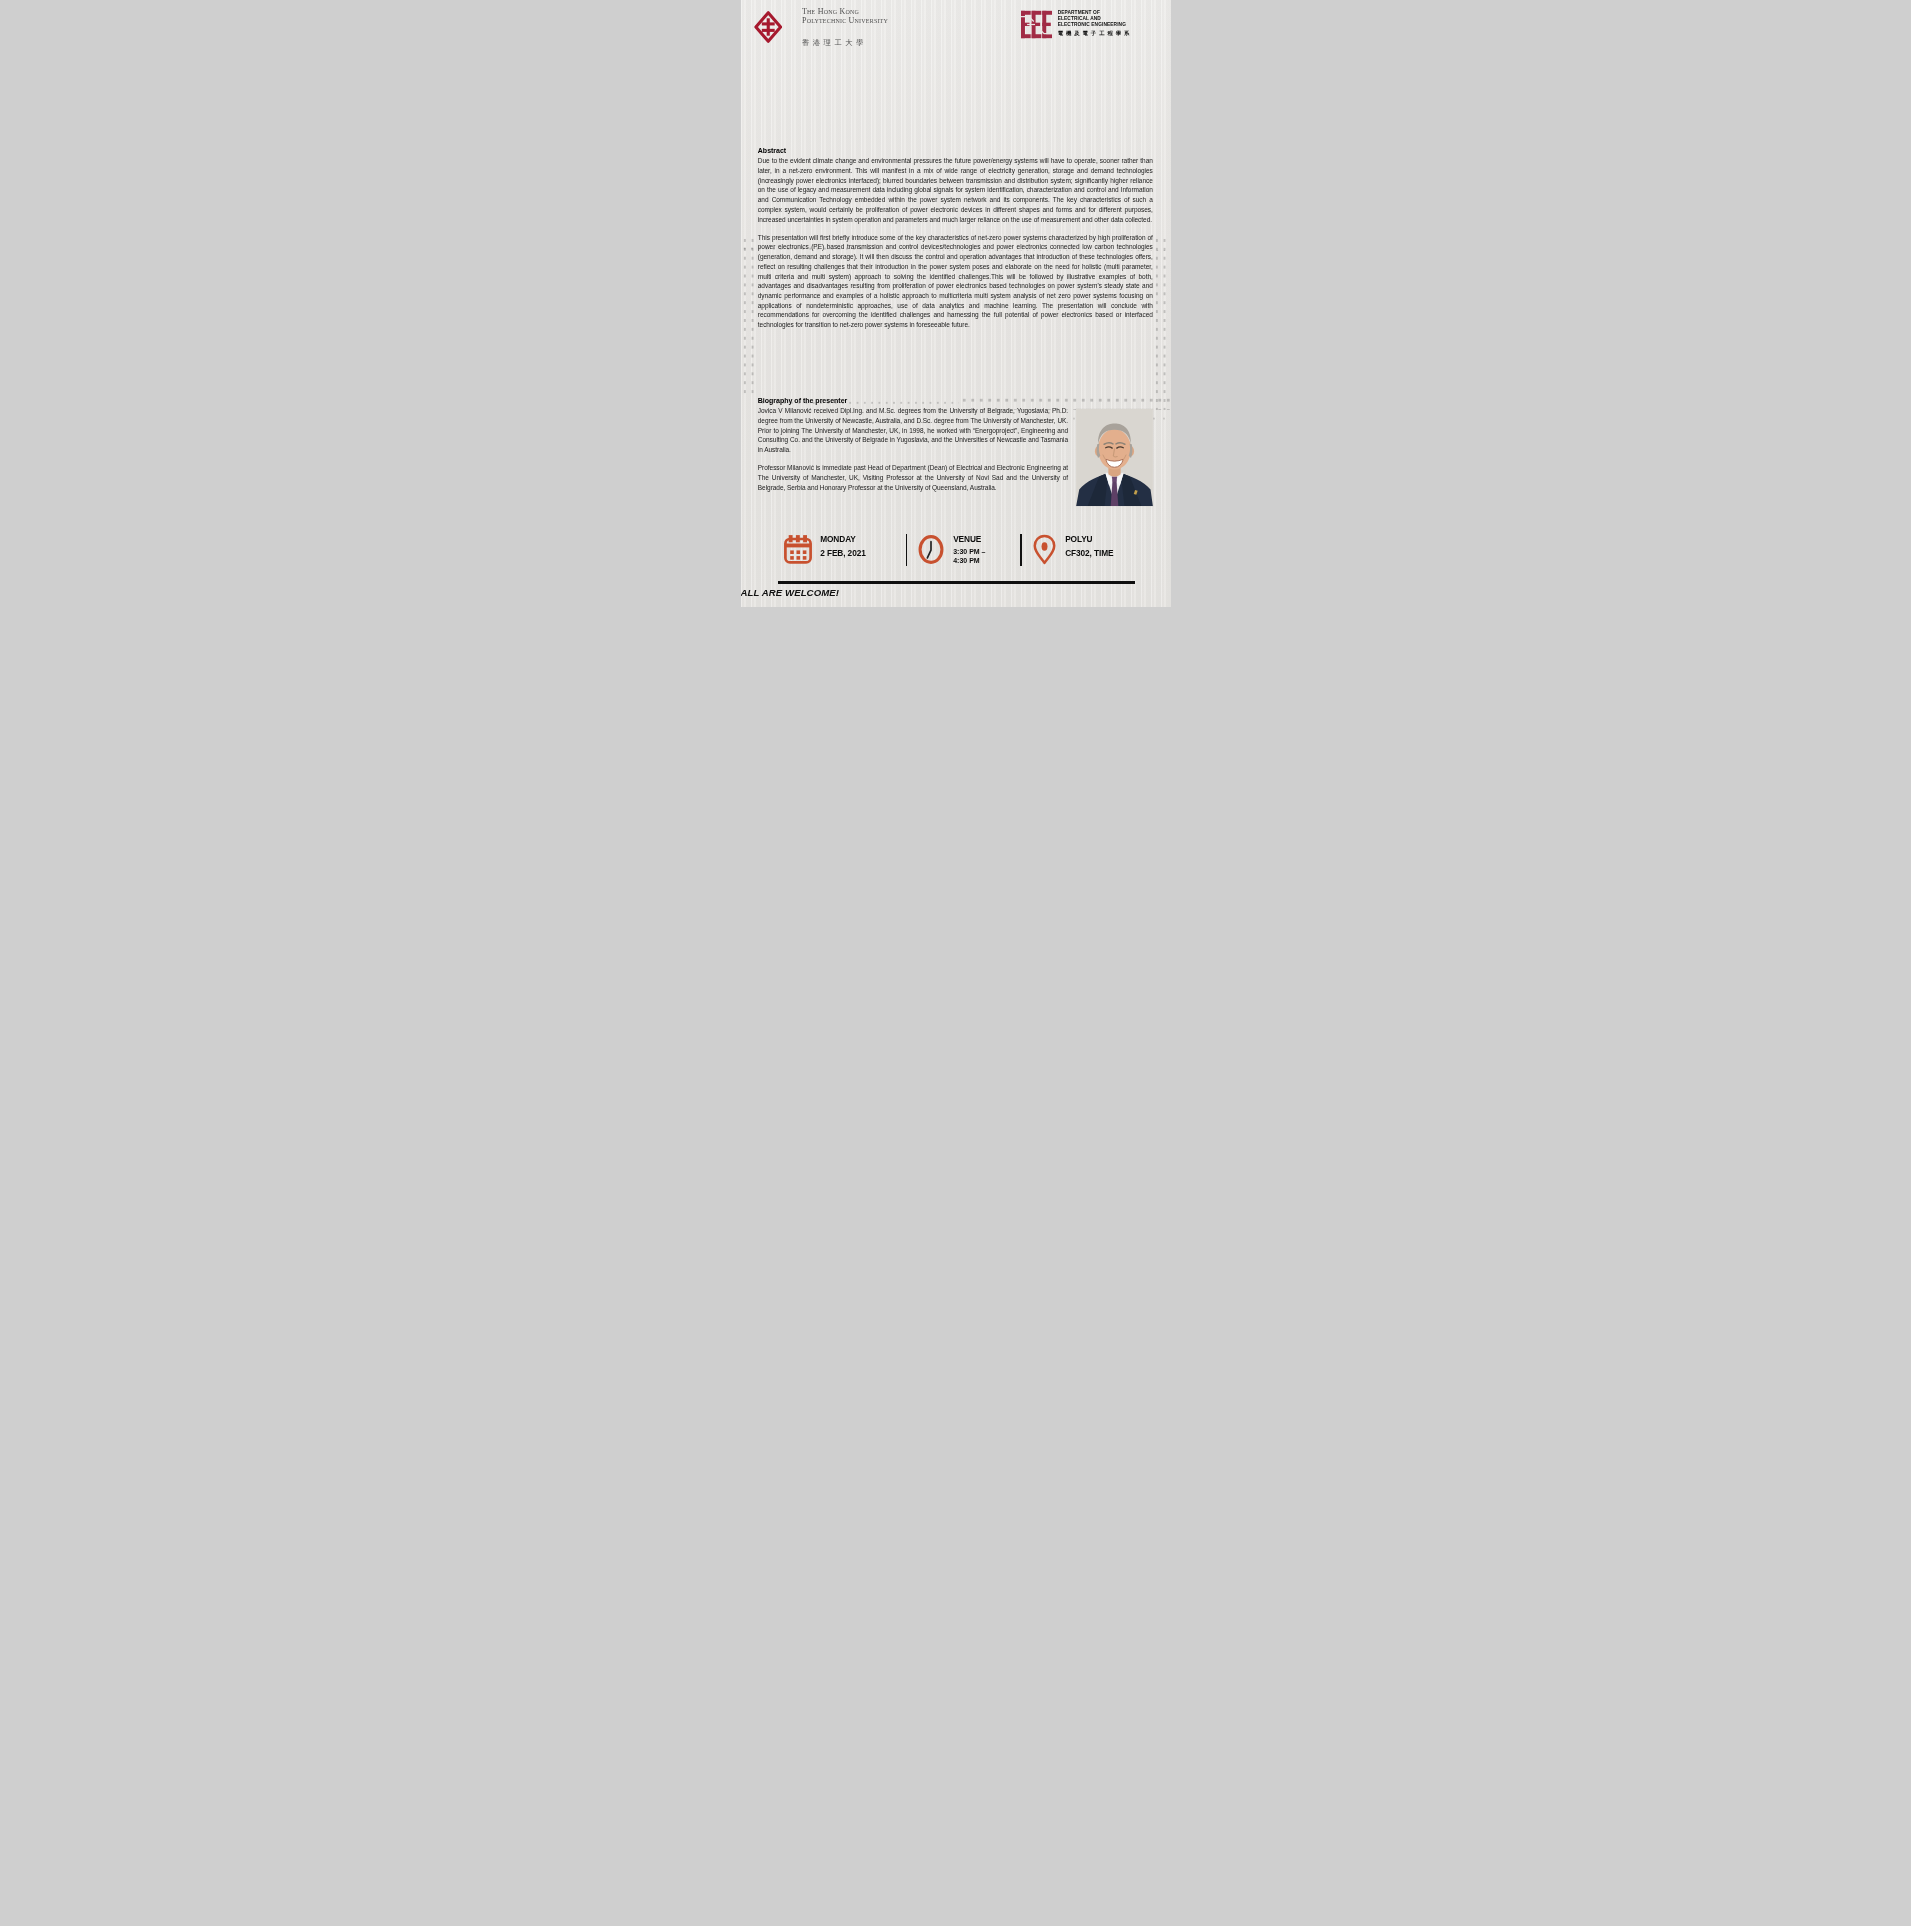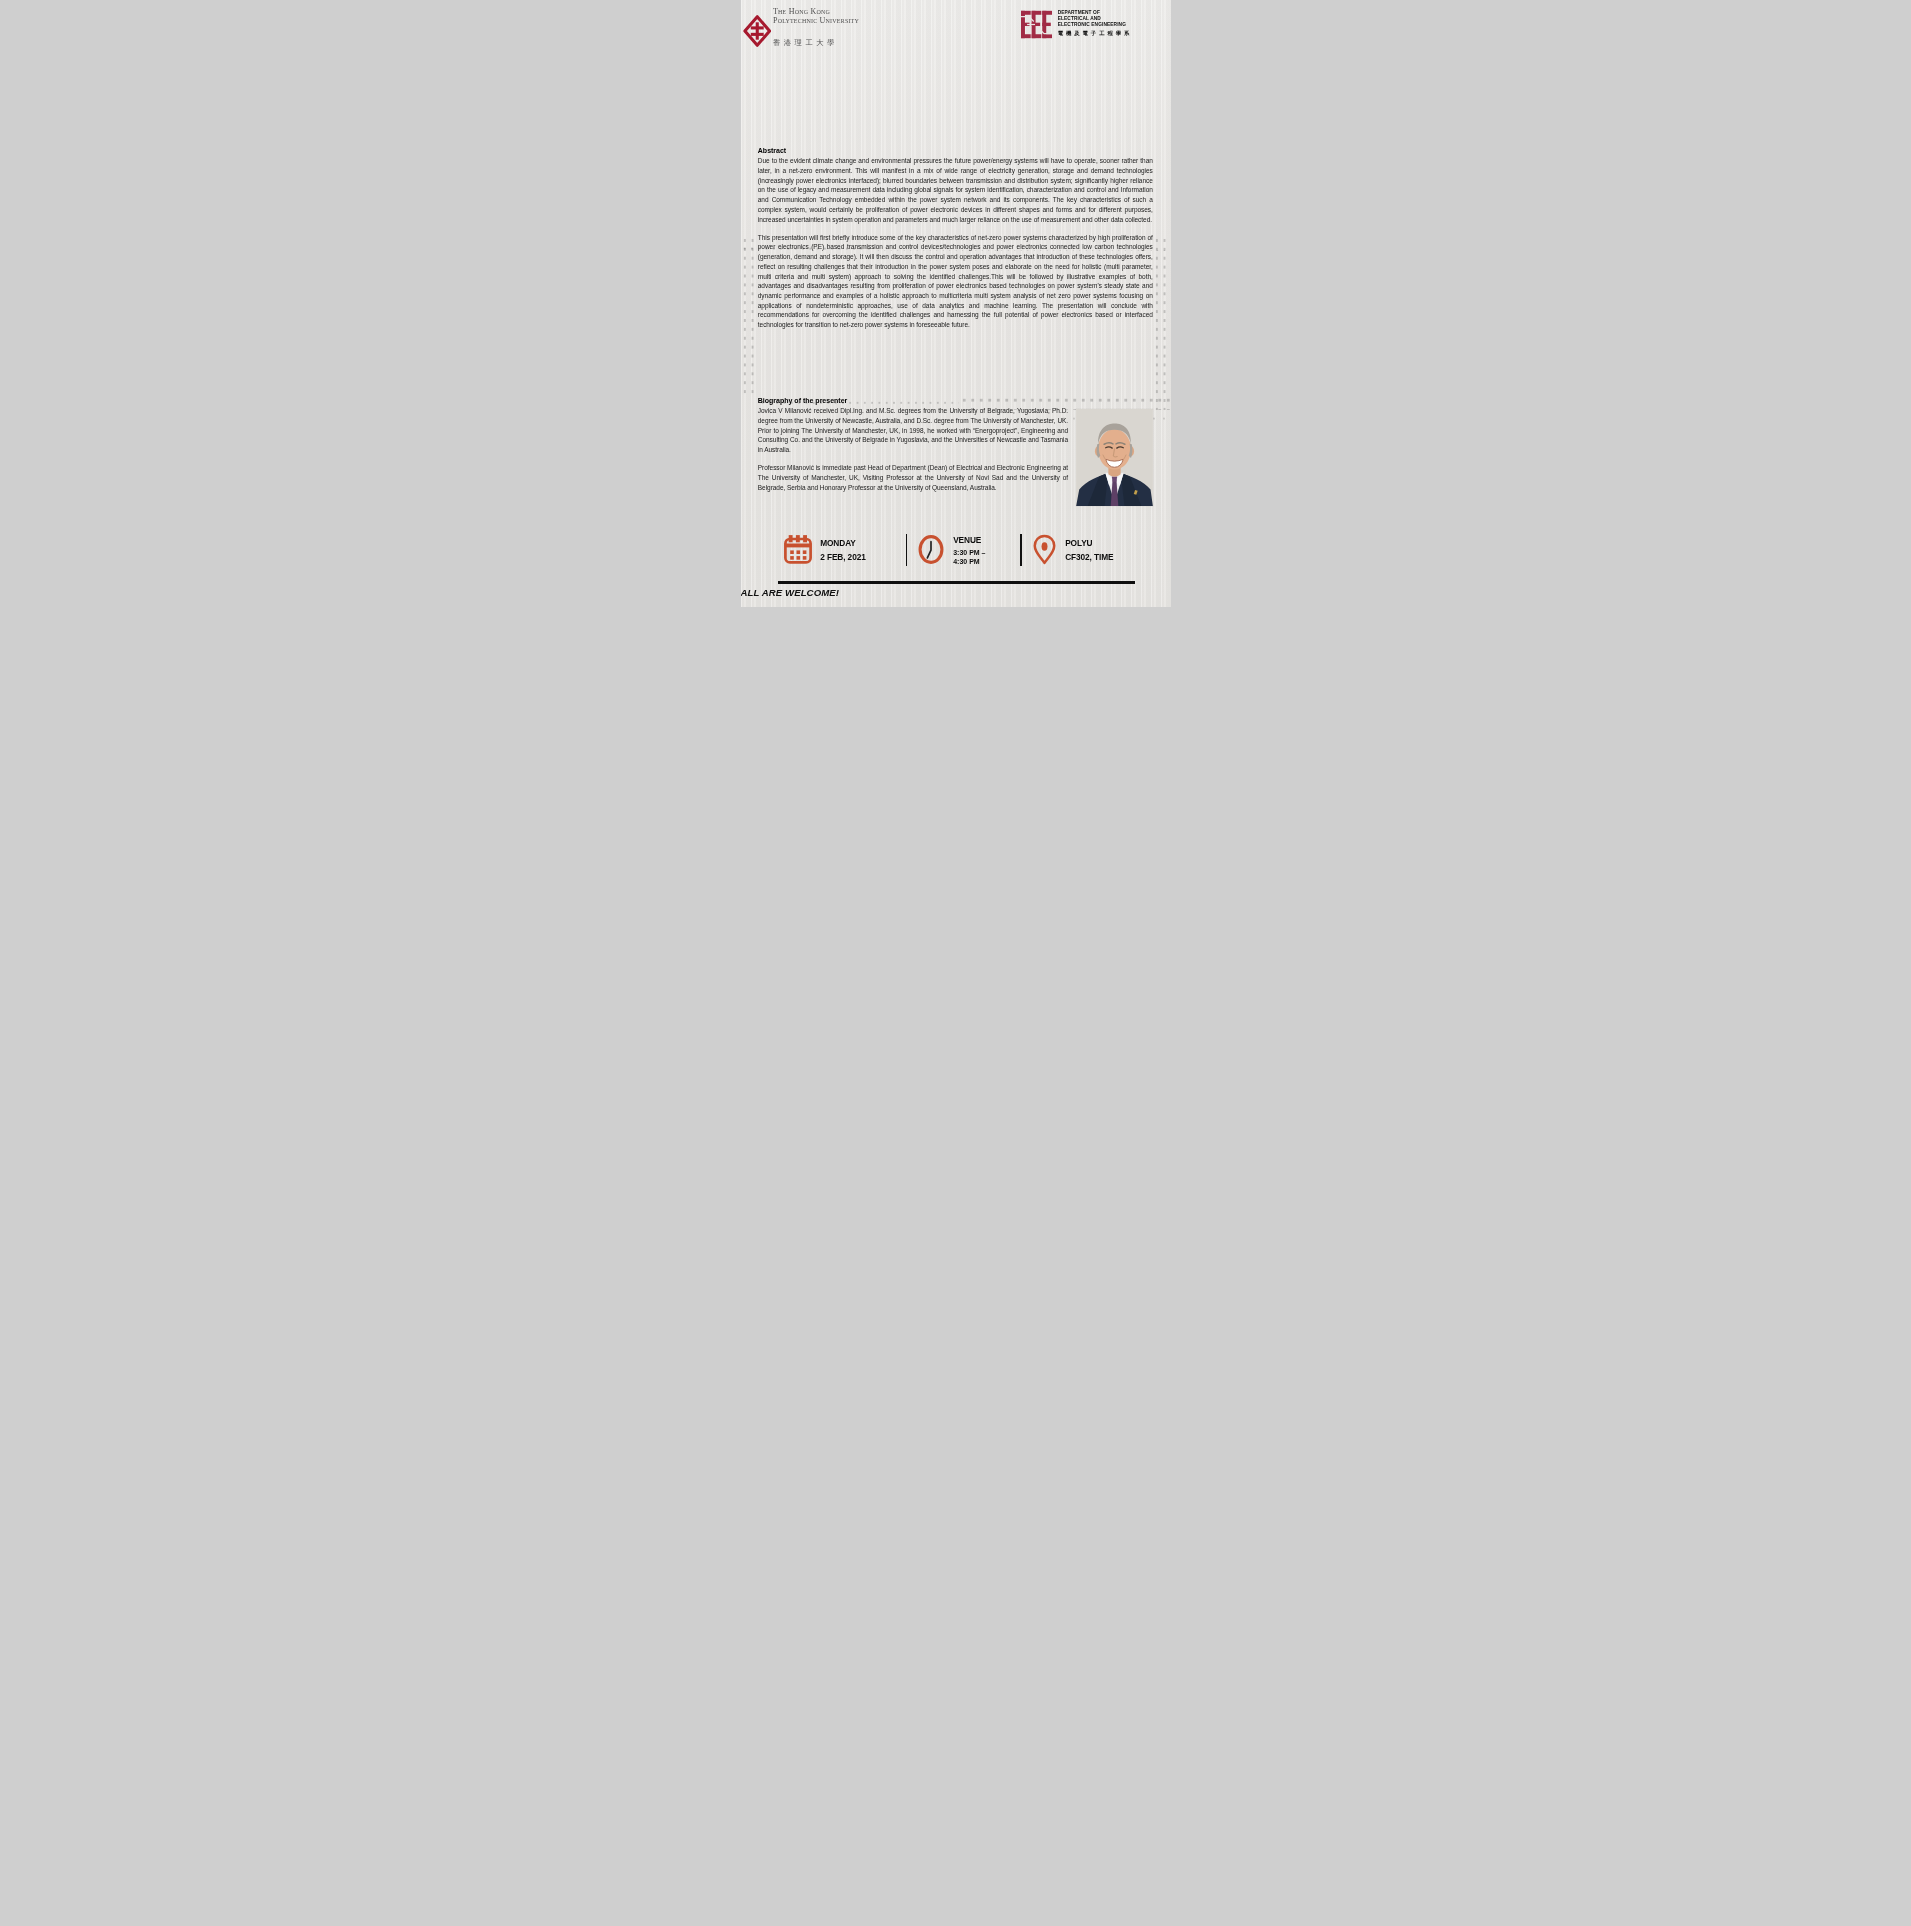--- a/index.html
+++ b/index.html
@@ -28,21 +28,21 @@
   .dots-band-bot-left{left:18.5px;top:398px;width:200px;height:11.6px;
     background-image:radial-gradient(ellipse 1.5px 1.9px at center,rgba(95,95,95,.28) 62%,transparent 63%);
     background-size:7.3px 9.6px;}
   .dots-band-bot-right{left:219px;top:395px;width:211px;height:14.6px;
     background-image:radial-gradient(ellipse 2.1px 2.7px at center,rgba(90,90,90,.30) 62%,transparent 63%);
     background-size:8.5px 10.4px;}
   .dots-right-extra{left:318px;top:414px;width:111px;height:10px;
     background-image:radial-gradient(ellipse 1.5px 1.9px at center,rgba(100,100,100,.22) 62%,transparent 63%);
     background-size:10px 9.2px;}
   
-  .polyu-logo{position:absolute;left:2px;top:7.7px;display:flex;align-items:flex-end;gap:2px;z-index:2;}
+  .polyu-logo{position:absolute;left:13px;top:7.7px;display:flex;align-items:center;gap:20px;z-index:2;}
   .polyu-text{font-family:"Liberation Serif",serif;color:#4f4f4f;}
   .polyu-en{font-variant:small-caps;font-size:8px;line-height:8.9px;letter-spacing:0.2px;}
   .polyu-cn{font-size:7.3px;letter-spacing:3.5px;margin-top:12px;color:#555;}
   .eee-logo{position:absolute;left:280px;top:9.2px;display:flex;align-items:flex-start;gap:6.2px;z-index:2;}
   .eee-text{padding-top:0.8px;}
   .eee-en{font-size:4.8px;line-height:5.8px;font-weight:700;color:#101010;letter-spacing:0.1px;}
   .eee-cn{font-size:5.4px;letter-spacing:2.9px;margin-top:2.3px;font-weight:700;color:#101010;}
   
   .title{position:absolute;left:15.4px;top:45px;z-index:2;}
   .title div{font-size:23.5px;font-weight:700;line-height:33px;letter-spacing:-0.8px;
@@ -51,21 +51,21 @@
   .section{position:absolute;left:17.3px;width:395px;z-index:2;}
   .abstract{top:147px;}
   .biography{top:397px;}
   .section-heading{font-size:7px;font-weight:700;line-height:8.5px;margin:0 0 0.8px 0;color:#000;}
   .body-text{font-size:6.5px;line-height:9.7px;text-align:justify;color:#1a1a1a;margin:0;letter-spacing:-0.04px;}
   .body-text + .body-text{margin-top:8.5px;}
   .photo{float:right;width:77px;height:97px;margin:2.3px 0 3.1px 7.7px;
     box-shadow:0 0 0 0.4px rgba(0,0,0,.08);}
   
   .event-row{position:absolute;left:42px;top:534px;width:358px;display:flex;align-items:center;z-index:2;}
-  .event-group{display:flex;align-items:center;gap:7.7px;}
+  .event-group{display:flex;align-items:flex-start;gap:7.7px;}
   .event-g1{flex:0 0 123px;}
   .event-g2{flex:0 0 103px;}
   .event-text{display:flex;flex-direction:column;gap:3.5px;}
   .event-label{font-size:8.3px;font-weight:700;letter-spacing:-0.1px;color:#0d0d0d;white-space:nowrap;}
   .event-value{font-size:8.3px;font-weight:700;letter-spacing:-0.1px;color:#0d0d0d;white-space:nowrap;}
   .event-time{font-size:7px;line-height:7.7px;font-weight:700;color:#0d0d0d;white-space:nowrap;}
   .event-time-block{display:flex;flex-direction:column;gap:0.8px;margin-top:0.8px;}
   .event-divider{width:1.2px;height:32px;background:#111;margin-right:10.8px;flex:0 0 1.2px;}
   
   .rule{position:absolute;left:37px;top:581px;width:357px;height:2.7px;background:#0e0e0e;z-index:2;}

